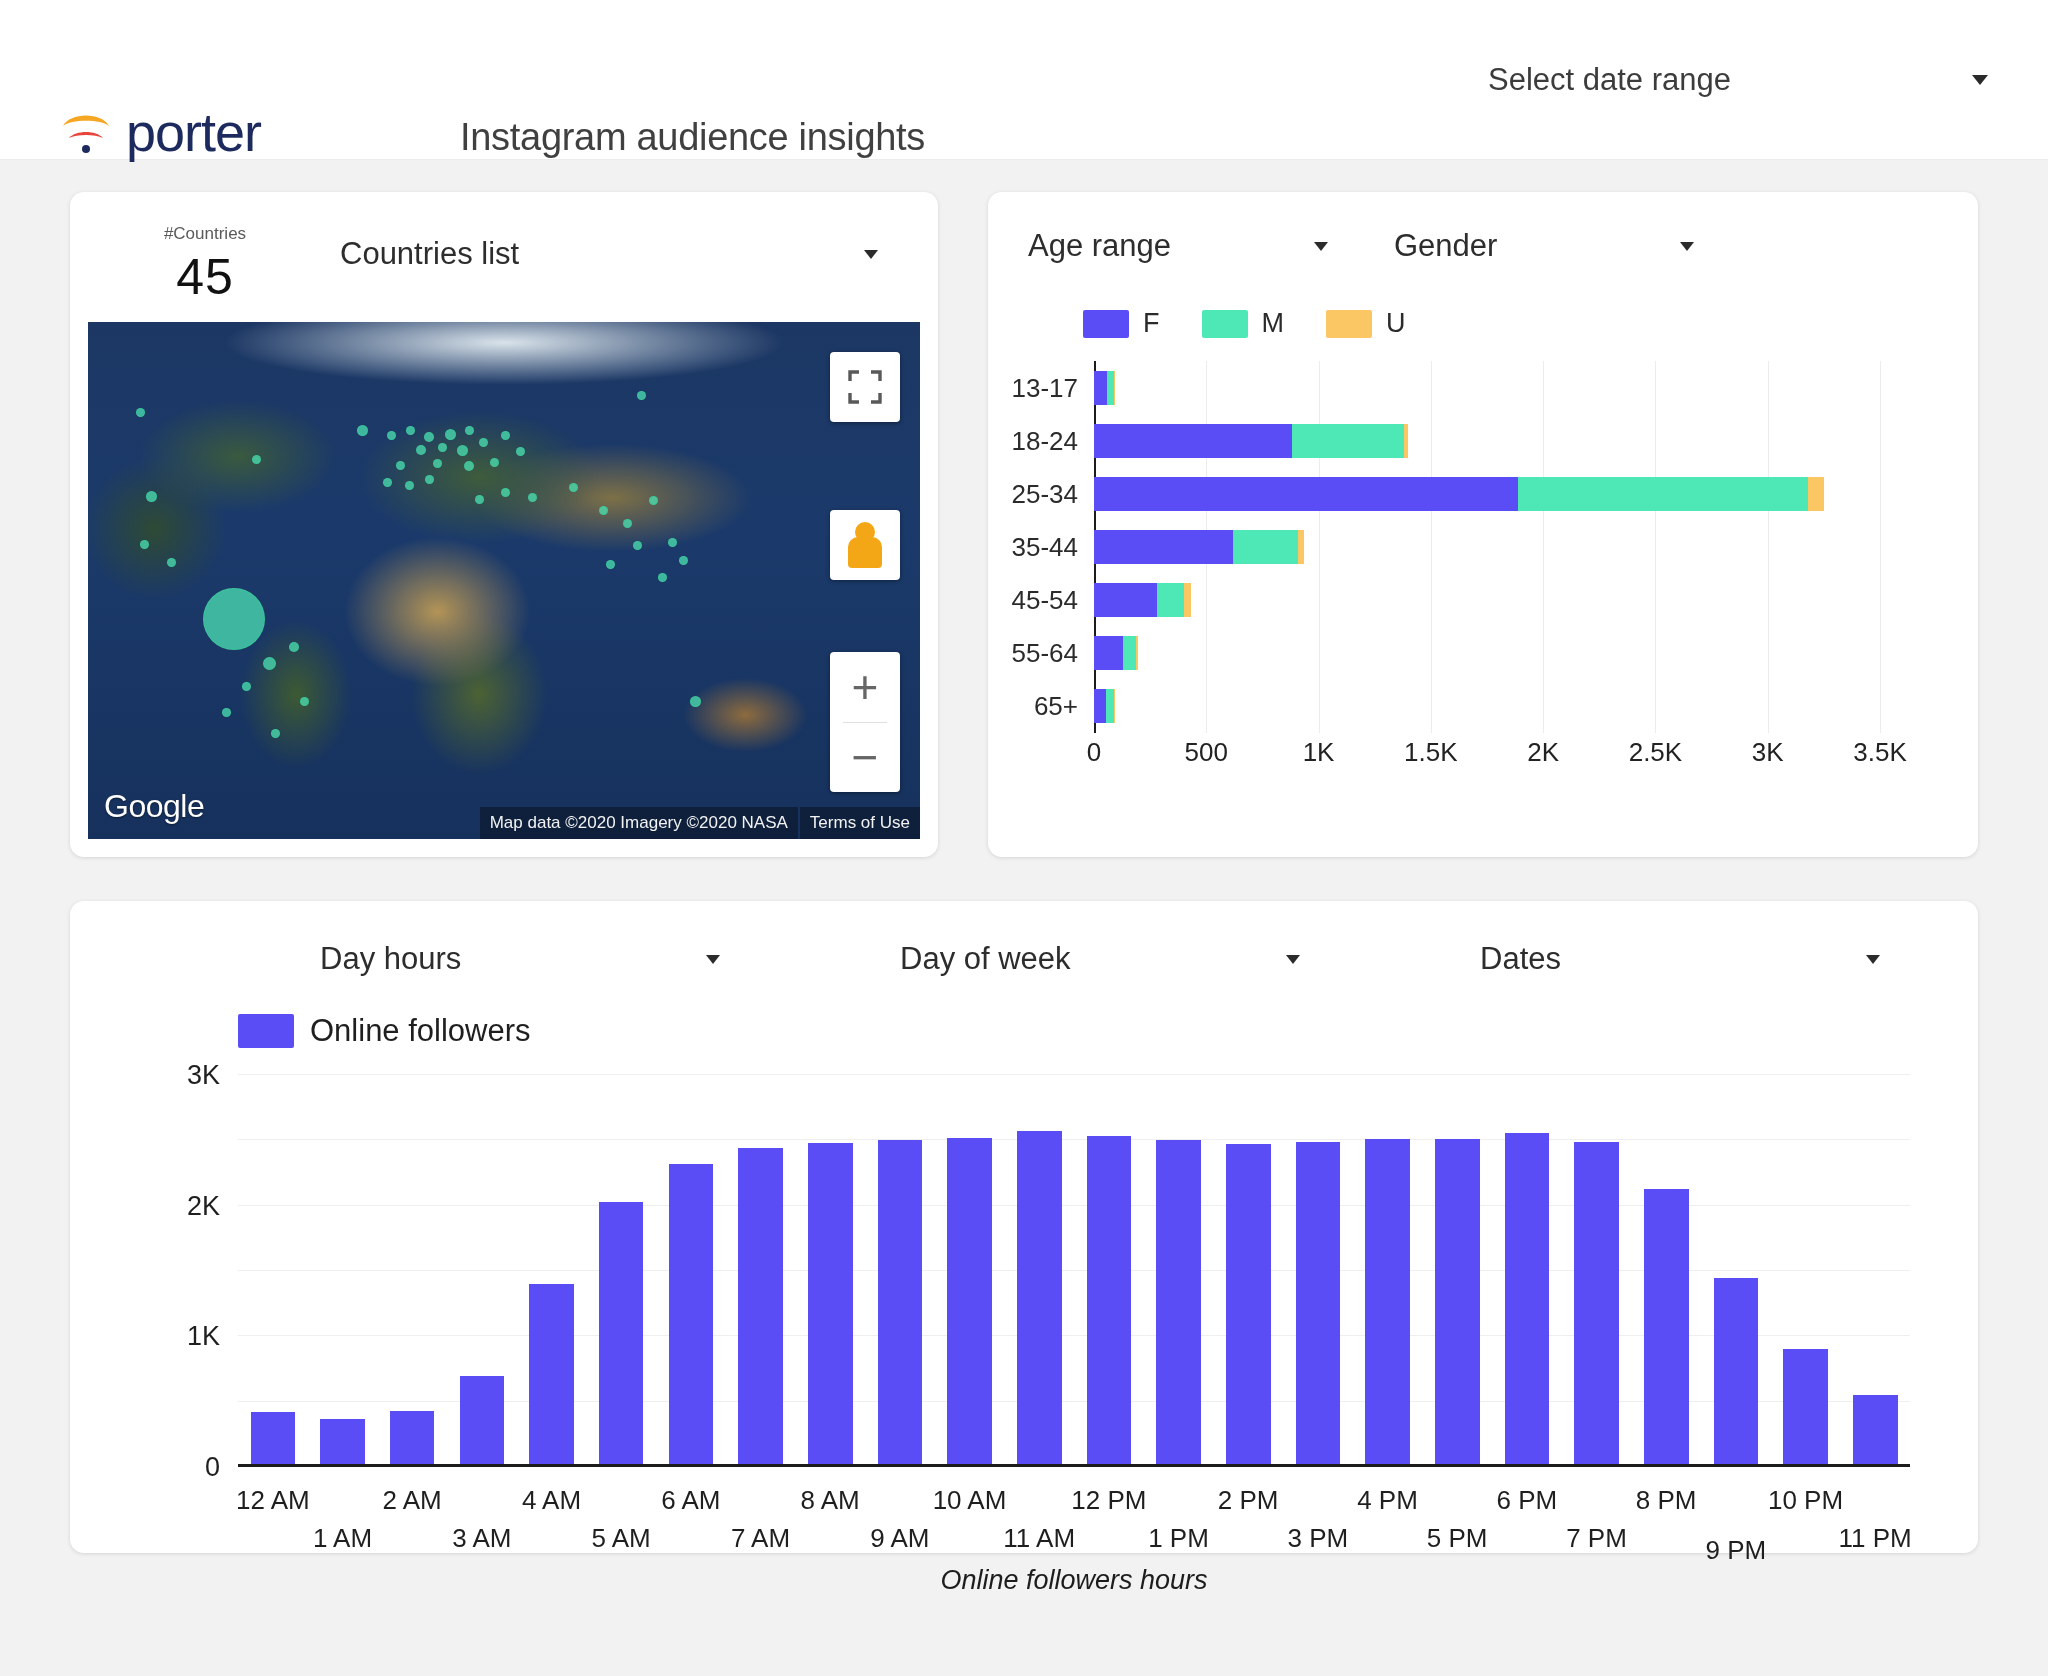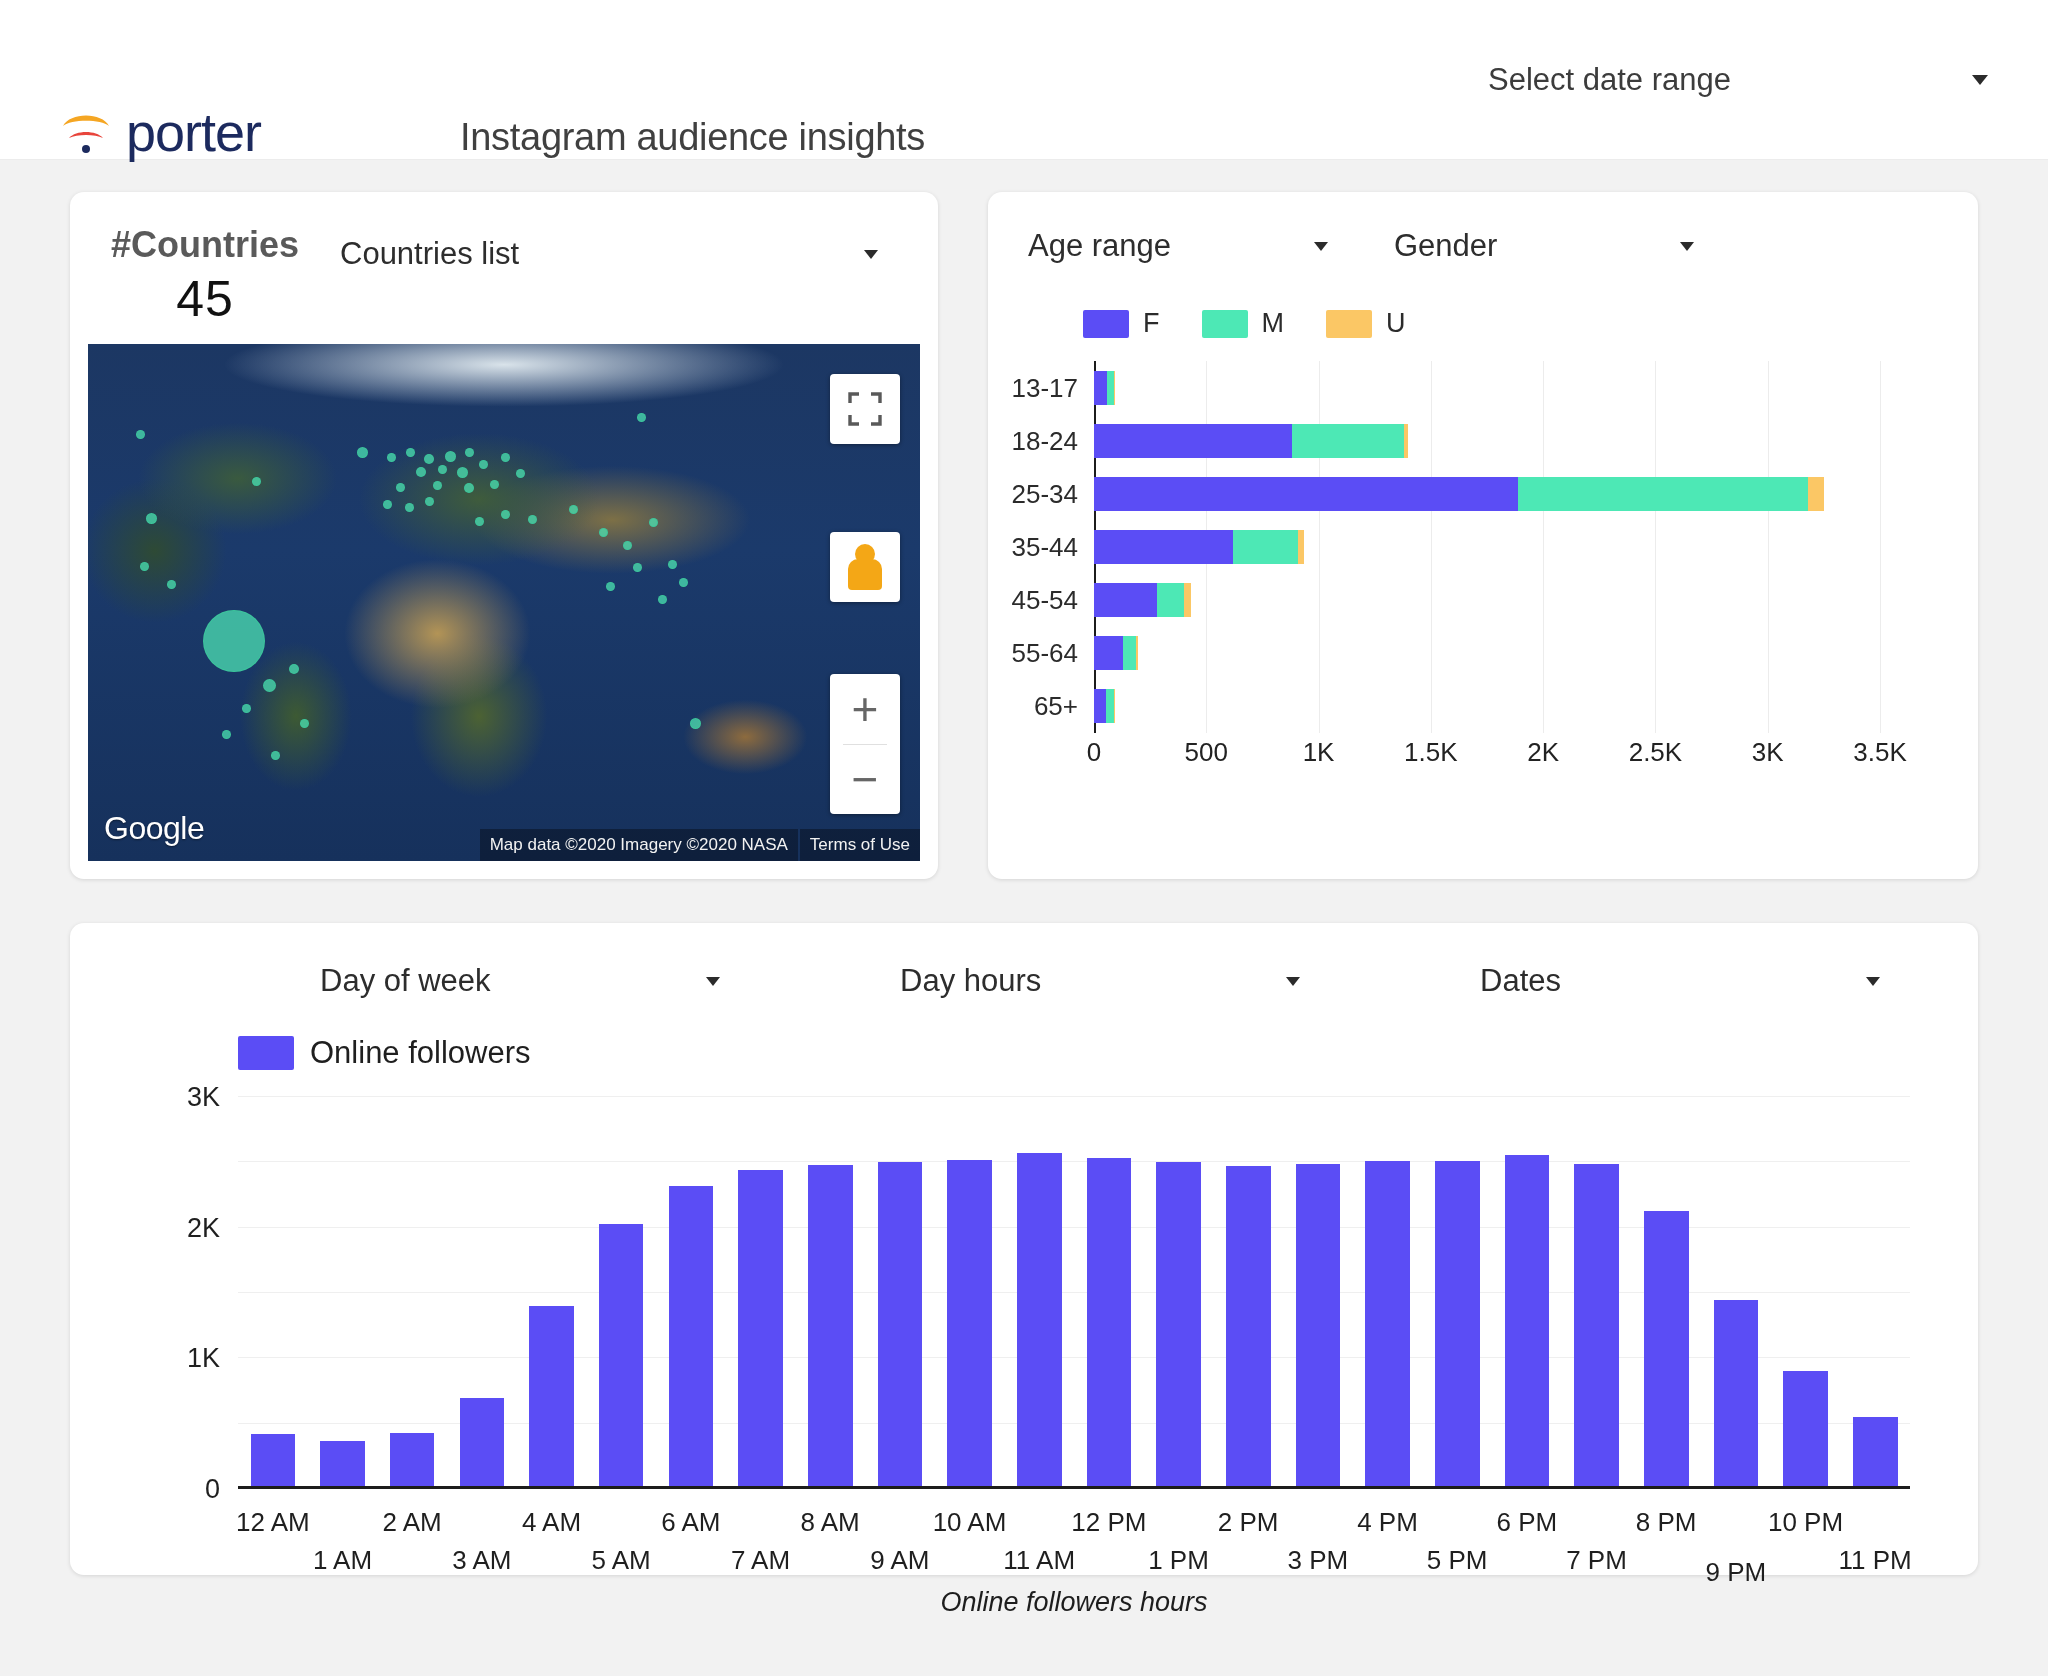--- a/index.html
+++ b/index.html
@@ -51,21 +51,21 @@
     background: #fff; border-radius: 14px;
     box-shadow: 0 1px 4px rgba(0,0,0,0.12);
   }
   .card-countries { width: 868px; padding: 24px 0 0 0; }
   .card-gender { flex: 1; padding: 22px 0 0 0; }
   .card-hours { margin-top: 44px; padding: 22px 0 0 0; height: 652px; }
 
   
   .countries-head { display: flex; align-items: flex-start; padding: 8px 0 16px 0; }
   .kpi { width: 270px; text-align: center; }
-  .kpi-label { font-size: 36px; color: #5a5a5a; font-weight: 700; }
+  .kpi-label { font-size: 17px; color: #5a5a5a; font-weight: 400; }
   .kpi-value { font-size: 50px; color: #111; font-weight: 300; margin-top: 4px; letter-spacing: 1px; }
   .countries-dd {
     flex: 1; display: flex; align-items: center; justify-content: space-between;
     padding: 12px 60px 0 0; cursor: pointer;
   }
   .countries-dd .lbl { font-size: 31px; color: #2d2d2d; font-weight: 300; }
 
   
   .map {
     position: relative; height: 517px; margin: 0 18px 18px 18px;
@@ -400,25 +400,25 @@
             <b style="left: 85.7143%;">3K</b>
             <b style="left: 100%;">3.5K</b>
           </div>
       </div>
     </div>
   </div>
 
   <div class="card card-hours">
     <div class="dd-bar-h">
       <div class="dd dd-h">
+        <span class="lbl">Day hours</span>
+        <span class="caret sm"></span>
+      </div>
+      <div class="dd dd-h">
         <span class="lbl">Day of week</span>
-        <span class="caret sm"></span>
-      </div>
-      <div class="dd dd-h">
-        <span class="lbl">Day hours</span>
         <span class="caret sm"></span>
       </div>
       <div class="dd dd-h">
         <span class="lbl">Dates</span>
         <span class="caret sm"></span>
       </div>
     </div>
 
     <div class="hlegend">
       <span class="swatch" id="hours-swatch" style="background: rgb(91, 77, 245);"></span>

